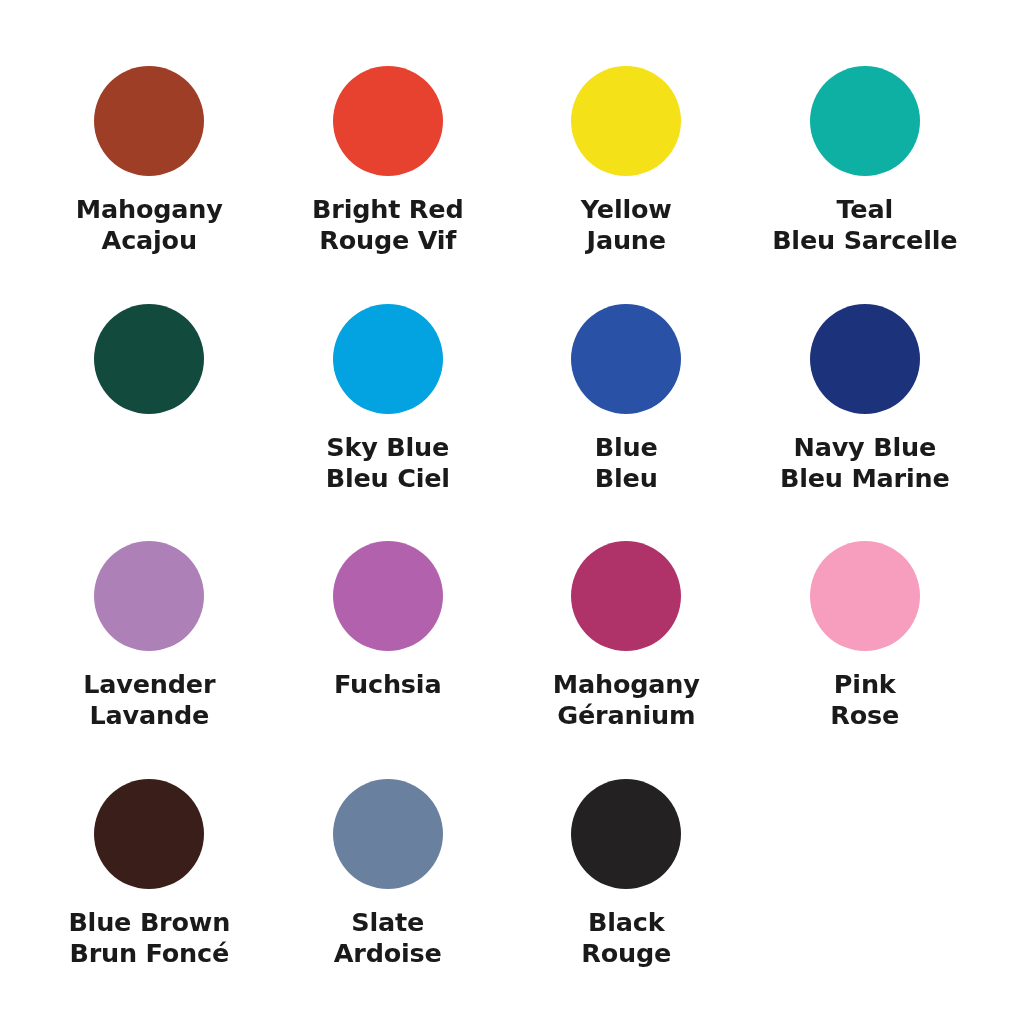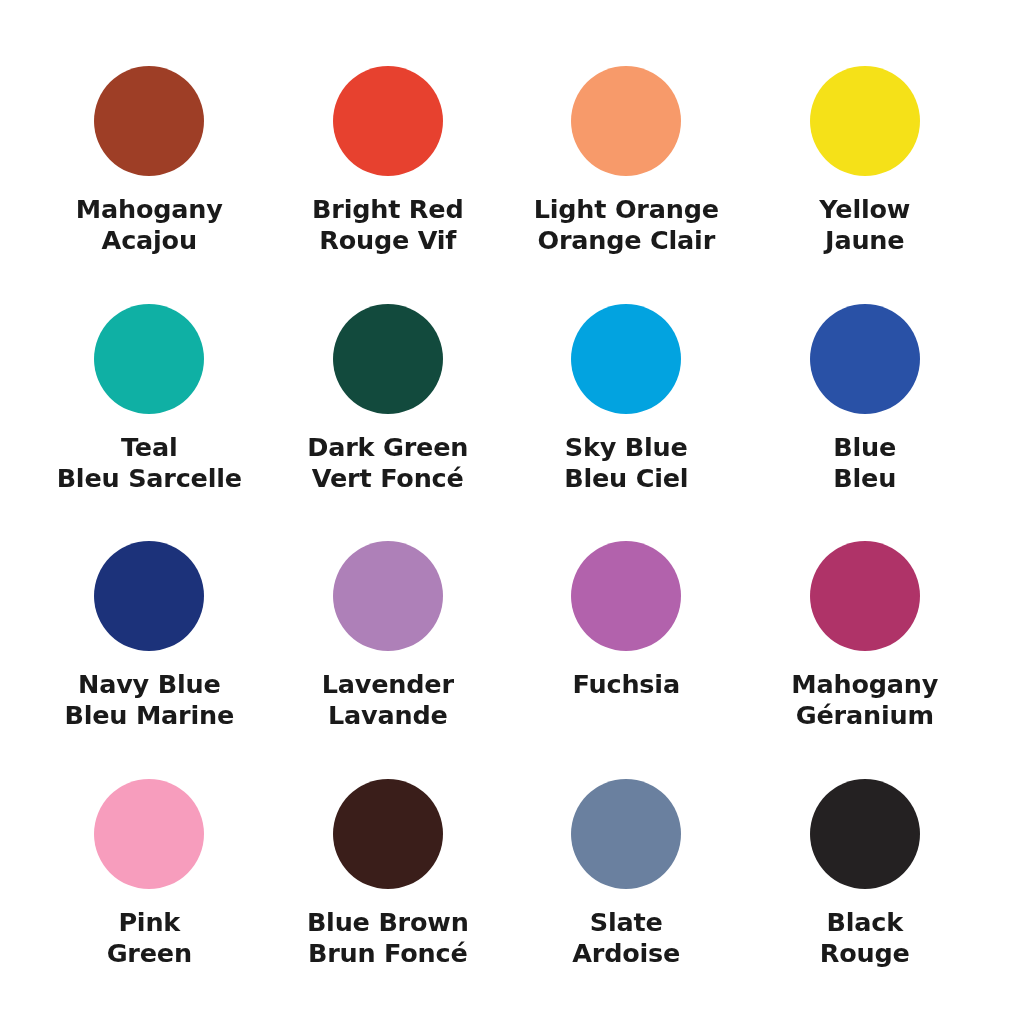--- a/index.html
+++ b/index.html
@@ -75,46 +75,35 @@
       </div>
     </div>
     <div class="swatch-cell">
       <div class="swatch-dot" style="background-color: rgb(231, 65, 47);"></div>
       <div class="swatch-labels">
         <span class="swatch-name-en">Bright Red</span>
         <span class="swatch-name-fr">Rouge Vif</span>
       </div>
     </div>
     <div class="swatch-cell">
-      <div class="swatch-dot" style="background-color: rgb(247, 154, 106);"></div>
-      <div class="swatch-labels">
-        <span class="swatch-name-en">Light Orange</span>
-        <span class="swatch-name-fr">Orange Clair</span>
-      </div>
-    </div>
-    <div class="swatch-cell">
       <div class="swatch-dot" style="background-color: rgb(245, 225, 24);"></div>
       <div class="swatch-labels">
         <span class="swatch-name-en">Yellow</span>
         <span class="swatch-name-fr">Jaune</span>
       </div>
     </div>
     <div class="swatch-cell">
       <div class="swatch-dot" style="background-color: rgb(15, 176, 164);"></div>
       <div class="swatch-labels">
         <span class="swatch-name-en">Teal</span>
         <span class="swatch-name-fr">Bleu Sarcelle</span>
       </div>
     </div>
     <div class="swatch-cell">
       <div class="swatch-dot" style="background-color: rgb(18, 74, 61);"></div>
-      <div class="swatch-labels">
-        <span class="swatch-name-en">Dark Green</span>
-        <span class="swatch-name-fr">Vert Foncé</span>
-      </div>
     </div>
     <div class="swatch-cell">
       <div class="swatch-dot" style="background-color: rgb(2, 163, 224);"></div>
       <div class="swatch-labels">
         <span class="swatch-name-en">Sky Blue</span>
         <span class="swatch-name-fr">Bleu Ciel</span>
       </div>
     </div>
     <div class="swatch-cell">
       <div class="swatch-dot" style="background-color: rgb(41, 81, 166);"></div>
@@ -147,21 +136,21 @@
       <div class="swatch-dot" style="background-color: rgb(175, 51, 104);"></div>
       <div class="swatch-labels">
         <span class="swatch-name-en">Mahogany</span>
         <span class="swatch-name-fr">Géranium</span>
       </div>
     </div>
     <div class="swatch-cell">
       <div class="swatch-dot" style="background-color: rgb(247, 157, 189);"></div>
       <div class="swatch-labels">
         <span class="swatch-name-en">Pink</span>
-        <span class="swatch-name-fr">Green</span>
+        <span class="swatch-name-fr">Rose</span>
       </div>
     </div>
     <div class="swatch-cell">
       <div class="swatch-dot" style="background-color: rgb(58, 30, 26);"></div>
       <div class="swatch-labels">
         <span class="swatch-name-en">Blue Brown</span>
         <span class="swatch-name-fr">Brun Foncé</span>
       </div>
     </div>
     <div class="swatch-cell">

